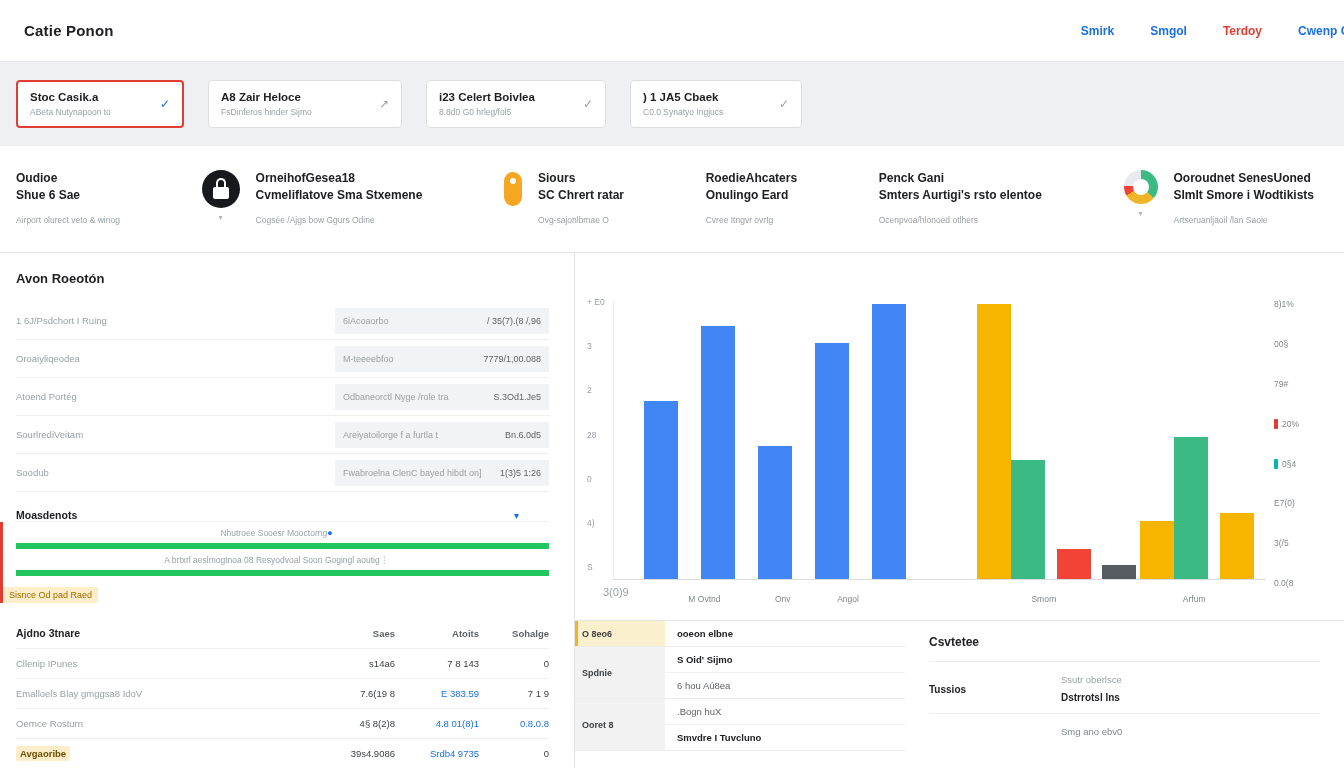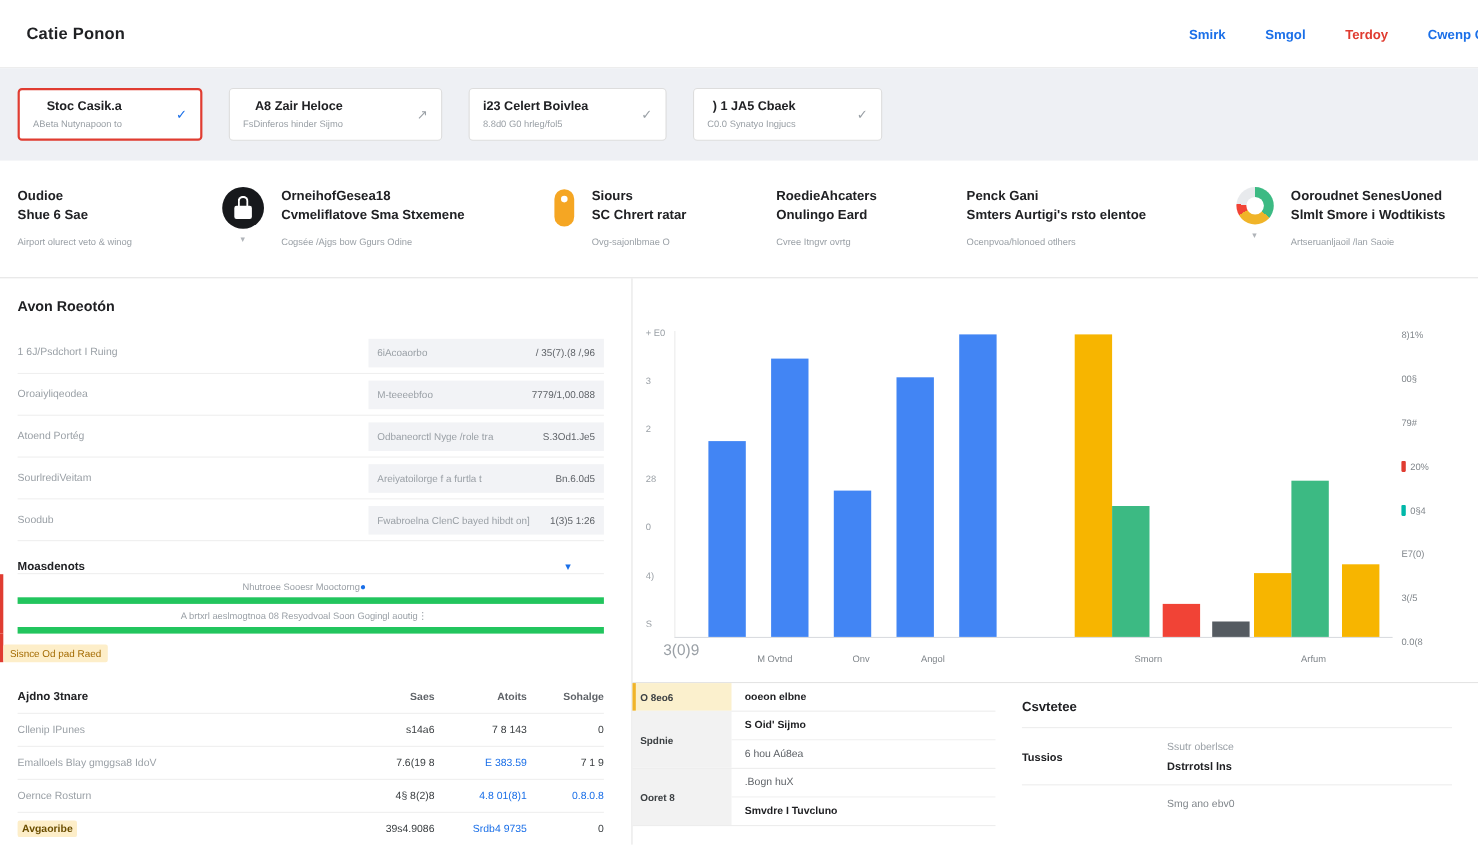--- a/index.html
+++ b/index.html
@@ -14,21 +14,21 @@
   .nav a { font-size:12px; font-weight:bold; text-decoration:none; }
 
   
   .stat-section { background:#eef0f4; height:84px; display:flex; gap:24px; align-items:center;
     padding:0 16px; }
   .card { background:#fff; border:1px solid #ddd; border-radius:4px; height:48px;
     display:flex; align-items:center; justify-content:space-between; padding:6px 12px; }
   .card.selected { border:2px solid #e03c31; }
   .card:nth-child(1){ width:168px; } .card:nth-child(2){ width:194px; }
   .card:nth-child(3){ width:180px; } .card:nth-child(4){ width:172px; }
-  .card-title { font-size:11.5px; font-weight:bold; white-space:nowrap;text-align:right; }
+  .card-title { font-size:11.5px; font-weight:bold; white-space:nowrap; }
   .card-sub { font-size:8.5px; color:#9aa0a6; margin-top:4px; white-space:nowrap; }
   .card-icon { font-size:12px; margin-left:8px; }
 
   
   .features { height:106px; display:flex; padding:24px 30px 0 16px; justify-content:space-between; }
   .feat { display:flex; align-items:flex-start; }
   .ficon-wrap { margin-right:16px; display:flex; flex-direction:column; align-items:center; }
   .circle.black { width:38px; height:38px; border-radius:50%; background:#17191c; position:relative; }
   .lock-shackle { position:absolute; left:14px; top:8px; width:10px; height:10px;
     border:2.5px solid #fff; border-bottom:none; border-radius:6px 6px 0 0; }
@@ -86,21 +86,21 @@
   .plot { position:absolute; left:38px; right:78px; top:48px; bottom:40px;
     border-bottom:1px solid #dadce0; border-left:1px solid #ececec;
     display:flex; align-items:flex-end; }
   .bar { width:34px; }
   .yaxis-l { position:absolute; left:12px; top:44px; bottom:48px; display:flex;
     flex-direction:column; justify-content:space-between; font-size:8.5px; color:#9aa0a6; }
   .yaxis-r { position:absolute; right:8px; top:46px; bottom:32px; width:62px; display:flex;
     flex-direction:column; justify-content:space-between; font-size:8.5px; color:#80868b; }
   .yr { display:flex; align-items:center; gap:4px; }
   .mk { display:inline-block; width:4px; height:10px; border-radius:1px; }
-  .origin-label { position:absolute; left:28px; bottom:22px; font-size:14px; color:#9aa0a6; }
+  .origin-label { position:absolute; left:28px; bottom:22px; font-size:11px; color:#9aa0a6; }
   .xaxis { position:absolute; left:38px; right:78px; bottom:14px; height:12px; }
   .xaxis span { position:absolute; transform:translateX(-50%); font-size:8.5px; color:#80868b; white-space:nowrap; }
 
   
   .bottom-row { height:148px; display:flex; border-top:1px solid #e4e4e4; }
   .sched { width:330px; display:flex; flex-direction:column; }
   .sg { display:flex; border-bottom:1px solid #ededed; }
   .sg-left { width:90px; background:#f2f2f2; font-size:9px; font-weight:bold; color:#3c4043;
     display:flex; align-items:center; padding:4px 7px; }
   .sg-left.accent { background:#fbf0cd; border-left:3px solid #f0b429; padding-left:4px; }

